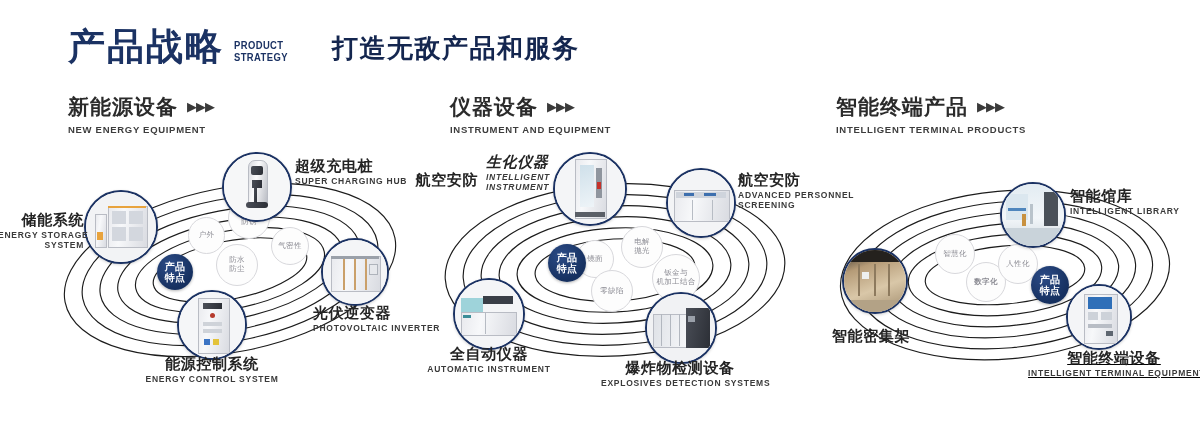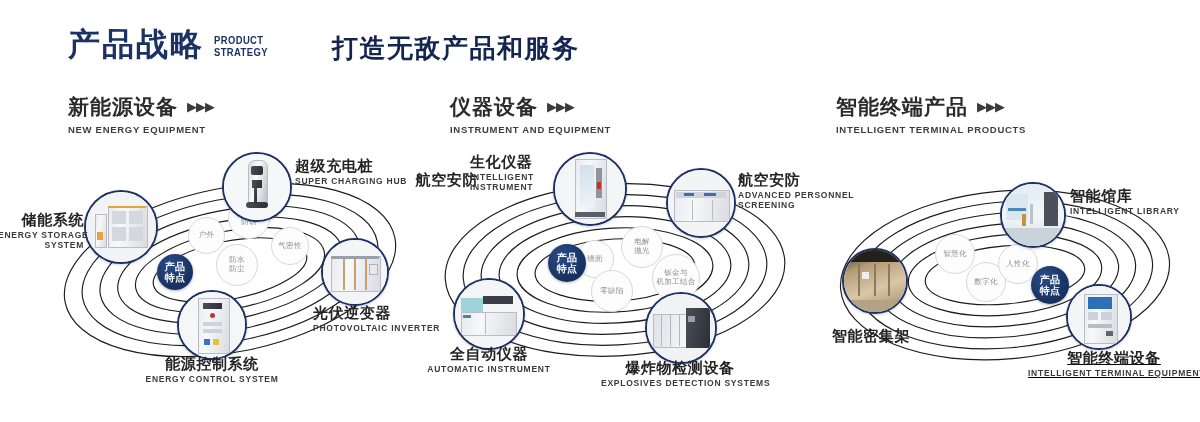--- a/index.html
+++ b/index.html
@@ -6,21 +6,21 @@
   body{
     width:1200px;height:422px;background:#ffffff;overflow:hidden;
     font-family:"Liberation Sans","DejaVu Sans",sans-serif;
     -webkit-font-smoothing:antialiased;
   }
   #stage{position:relative;width:1200px;height:422px;}
 
   
   .hdr{position:absolute;left:68px;top:28px;display:flex;align-items:flex-end;}
   .hdr-cn{
-    font-size:32px;font-weight:bold;color:#1b3263;letter-spacing:2px;
+    font-size:37px;font-weight:bold;color:#1b3263;letter-spacing:2px;
     line-height:1;white-space:nowrap;
   }
   .hdr-en{
     margin-left:10px;margin-bottom:2px;color:#1b3263;font-weight:bold;
     font-size:11.5px;line-height:11.5px;letter-spacing:.5px;
     transform:scaleX(.82);transform-origin:left bottom;white-space:nowrap;
   }
   .hdr-sub{
     position:absolute;left:332px;top:35px;font-size:26px;font-weight:bold;
     color:#14264f;letter-spacing:1.5px;white-space:nowrap;line-height:1;
@@ -252,21 +252,21 @@
     <div class="node" style="left:133px;top:2px;width:70px;height:70px;">
       <div class="ph">
         <div class="p-bg" style="background:#f4f5f7;"></div>
         <div class="cab" style="left:20px;top:5px;width:30px;height:58px;"></div>
         <div class="glass" style="left:25px;top:11px;width:14px;height:42px;"></div>
         <div class="dark" style="left:41px;top:14px;width:6px;height:30px;background:#8f959e;"></div>
         <div class="amber" style="left:42px;top:28px;width:4px;height:7px;background:#c6312a;"></div>
         <div class="dark" style="left:20px;top:58px;width:30px;height:5px;background:#5a5f67;"></div>
       </div>
     </div>
-    <div class="cap" style="left:50px;top:4px;width:108px;">
+    <div class="cap" style="left:66px;top:4px;width:108px;font-style:italic;">
       <div class="cn">生化仪器</div>
       <div class="en">
         <div>INTELLIGENT</div>
         <div>INSTRUMENT</div>
       </div>
     </div>
 
     <div class="node" style="left:246px;top:18px;width:66px;height:66px;">
       <div class="ph">
         <div class="p-bg" style="background:#f3f4f6;"></div>
@@ -326,21 +326,21 @@
         <ellipse cx="185" cy="125" rx="131" ry="62"></ellipse>
         <ellipse cx="185" cy="125" rx="114" ry="51"></ellipse>
         <ellipse cx="185" cy="125" rx="97" ry="40"></ellipse>
         <ellipse cx="185" cy="125" rx="80" ry="29"></ellipse>
       </g>
     </svg>
 
     <div class="bub" style="left:115px;top:84px;width:40px;height:40px;text-align:right;">
       <span><span>智慧化</span></span>
     </div>
-    <div class="bub" style="left:146px;top:112px;width:40px;height:40px;">
+    <div class="bub" style="left:146px;top:112px;width:40px;height:40px;font-weight:bold;">
       <span><span>数字化</span></span>
     </div>
     <div class="bub" style="left:178px;top:94px;width:40px;height:40px;">
       <span><span>人性化</span></span>
     </div>
     <div class="badge" style="left:211px;top:116px;width:38px;height:38px;">
       <span><span>产品</span><br><span>特点</span></span>
     </div>
 
     <div class="node" style="left:180px;top:32px;width:62px;height:62px;">

